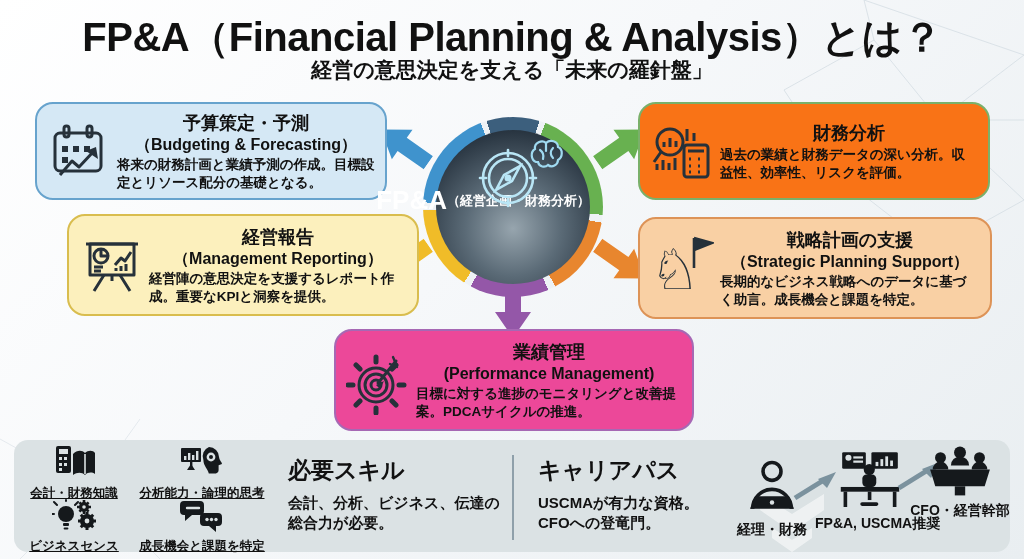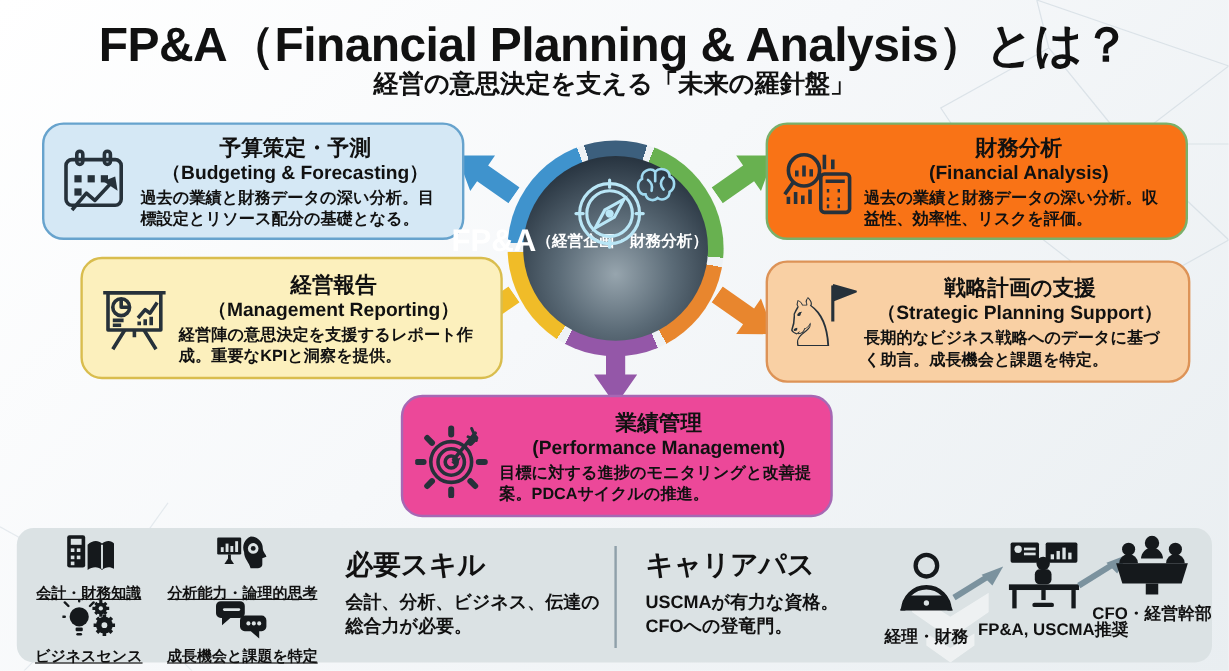--- a/index.html
+++ b/index.html
@@ -143,41 +143,40 @@
             <rect x="14" y="36" width="6" height="6"></rect>
           </g>
       <path d="M12,54 L24,40 L31,46 L46,30"></path>
       <polygon fill="#26313a" stroke="none" points="48,26 50,38 38,30"></polygon>
     </g>
       </svg>
   </div>
   <div class="txt">
     <h3>予算策定・予測</h3>
     <h4>（Budgeting &amp; Forecasting）</h4>
-    <p>過去の業績と財務データの深い分析。目標設定とリソース配分の基礎となる。</p>
+    <p>将来の財務計画と業績予測の作成。目標設定とリソース配分の基礎となる。</p>
   </div>
 </div>
 
 <div class="fbox b2">
   <div class="ic">
     <svg width="64" height="64" viewBox="0 0 64 64">
         <g stroke="#26313a" stroke-width="3" fill="none" stroke-linejoin="round">
       <circle cx="19" cy="21" r="13"></circle>
       <path d="M13,26 v-5 M19,26 v-9 M25,26 v-6"></path>
       <path d="M10,31 L3,41"></path>
       <path d="M36,20 v-12 M43,20 v-8"></path>
       <rect x="33" y="24" width="24" height="32" rx="3"></rect>
       <path d="M37,30 h16 M38,38 h2 M47,38 h2 M38,45 h2 M47,45 h2 M38,51 h2 M47,51 h2"></path>
       <path d="M6,49 v-6 M12,49 v-10 M18,49 v-7 M24,49 v-12"></path>
     </g>
       </svg>
   </div>
   <div class="txt">
     <h3>財務分析</h3>
-    <h4>(Financial Analysis)</h4>
     <p>過去の業績と財務データの深い分析。収益性、効率性、リスクを評価。</p>
   </div>
 </div>
 
 <div class="fbox b3">
   <div class="ic">
     <svg width="64" height="64" viewBox="0 0 64 64">
         <g stroke="#26313a" stroke-width="3" fill="none" stroke-linejoin="round">
       <path d="M6,9 h52"></path>
       <rect x="10" y="9" width="44" height="31"></rect>

